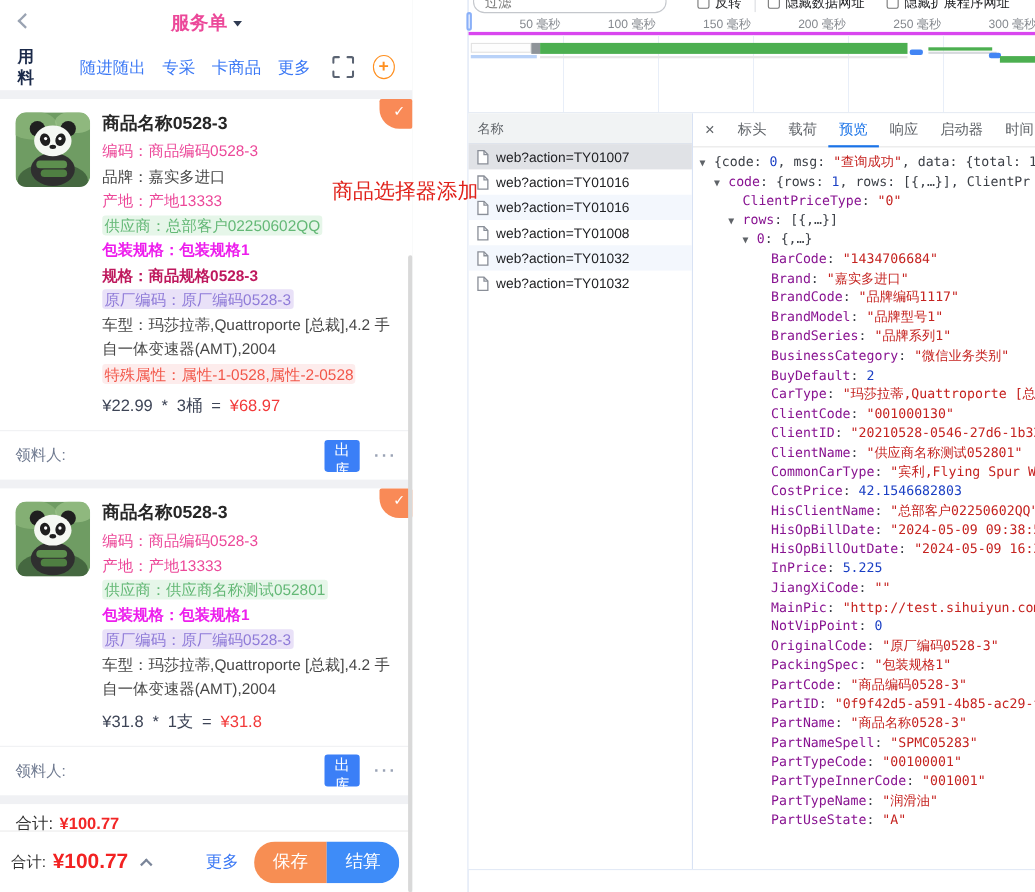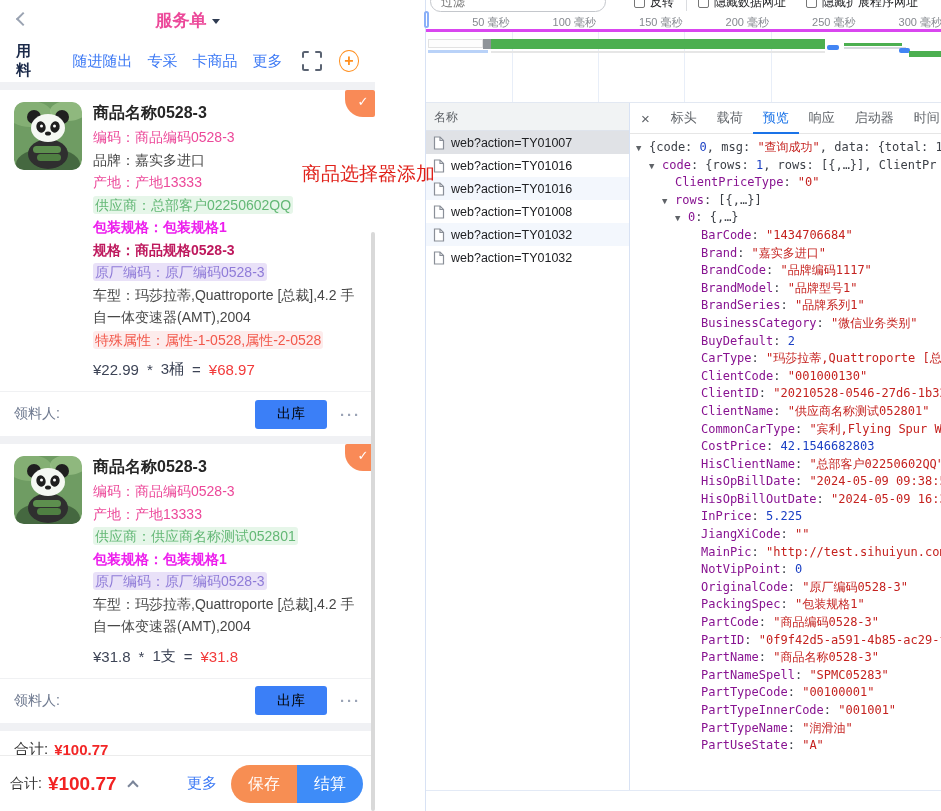--- a/index.html
+++ b/index.html
@@ -33,21 +33,21 @@
   .c-dark{color:#474747;}
   .c-greenbg{color:#64b876;background:#e6f6e9;padding:1px 2px;}
   .c-magenta{color:#ed1ded;font-weight:700;}
   .c-navy{color:#be185d;font-weight:700;margin-top:48px;}
   .c-purplebg{color:#8f7bd8;background:#e9e1f8;padding:1px 2px;}
   .c-redbg{color:#f2574a;background:#fdecec;padding:1px 2px;}
   .price-row{margin:9px 0 12px;font-size:15px;color:#3d4456;display:flex;align-items:center;gap:8px;}
   .p-red{color:#f23a3a;}
   .card-footer{border-top:1px solid #f0f1f3;margin:0 -14px;padding:0 14px;height:45px;display:flex;align-items:center;}
   .picker-label{color:#6f7a90;font-size:14px;}
-  .out-btn{margin-left:auto;width:72px;height:29px;background:#3b7ff7;color:#000000;border:none;border-radius:3px;font-size:14px;cursor:pointer;}
+  .out-btn{margin-left:auto;width:32px;height:29px;background:#3b7ff7;color:#ffffff;border:none;border-radius:3px;font-size:14px;cursor:pointer;}
   .dots{margin-left:13px;color:#9aa3b5;font-size:15px;letter-spacing:2px;font-weight:700;cursor:pointer;}
   .subtotal{margin-top:8px;background:#fff;height:38px;display:flex;align-items:center;padding:0 14px;font-size:15px;color:#333;}
   .subtotal-value{color:#f22626;font-weight:700;margin-left:6px;}
   .bottombar{position:absolute;left:0;bottom:0;width:375px;height:56px;background:#fff;border-top:1px solid #ececec;
     display:flex;align-items:center;padding:0 10px;}
   .bb-label{font-size:14px;color:#333;}
   .bb-value{font-size:19px;font-weight:700;color:#f22222;margin-left:6px;}
   .caret-up{width:8px;height:8px;border-left:2px solid #7a8599;border-top:2px solid #7a8599;
     transform:rotate(45deg);margin:4px 0 0 12px;cursor:pointer;}
   .bb-more{margin-left:auto;color:#3c79f5;font-size:15px;cursor:pointer;}

